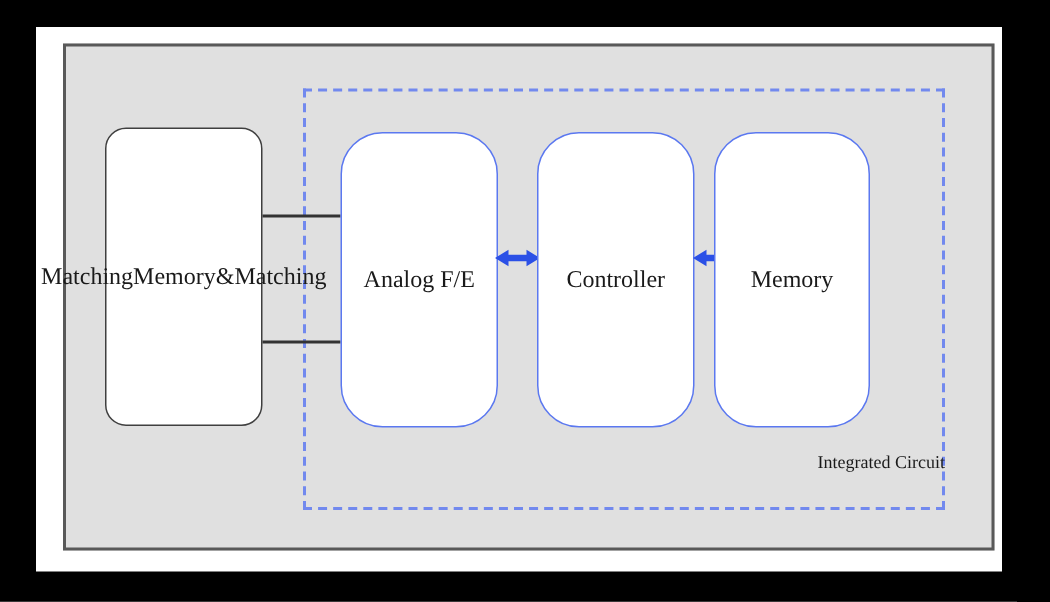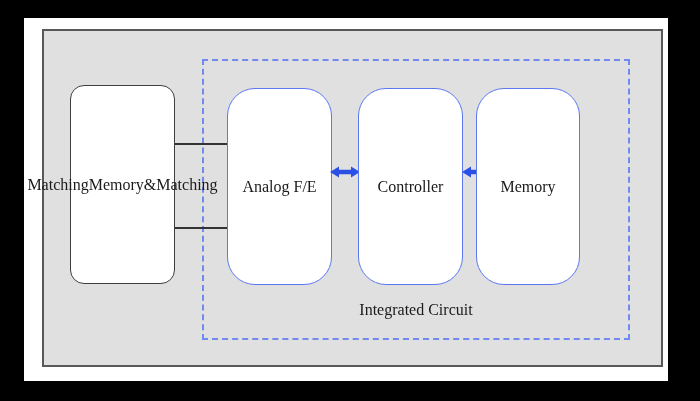--- a/index.html
+++ b/index.html
@@ -86,22 +86,22 @@
     height: 14px;
   }
   .arrow.a1 { left: 285px; }
   .arrow.a2 { left: 417px; }
   .arrow path { fill: var(--arrow-blue, #2b50e6); }
   .ic-label {
     position: absolute;
     left: 158px;
     top: 270px;
     width: 428px;
-    text-align: center;
-    font-size: 16px;
+    text-align: right;
+    font-size: 12px;
     color: var(--text, #1a1a1a);
   }
 </style>
 </head>
 <body>
 
 <div class="page">
   <div class="panel">
 
     <div class="dashed-rect"></div>

